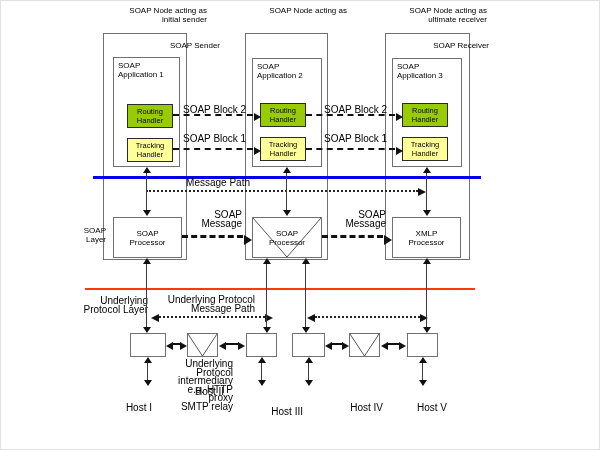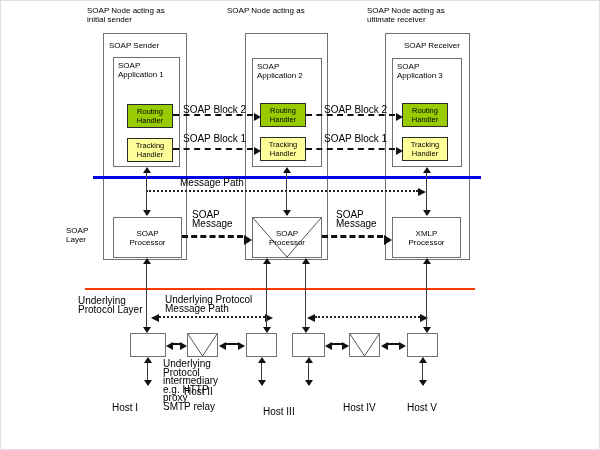--- a/index.html
+++ b/index.html
@@ -1,21 +1,21 @@
 <!DOCTYPE html>
 <html><head>
 <meta charset="utf-8">
 <style>
   html,body { margin:0; padding:0; background:#fff; }
   .stage {
     position:relative; width:600px; height:450px; overflow:hidden;
     background:#fff; box-shadow: inset 0 0 0 1px #e0e0e0;
     font-family:"Liberation Sans", sans-serif; color:#000;
   }
-  .lbl { position:absolute; font-size:8px; line-height:9px; text-align:left; white-space:nowrap; }
+  .lbl { position:absolute; font-size:8px; line-height:9px; text-align:right; white-space:nowrap; }
   .lbl.small { font-size:10px; line-height:8.5px; }
   .lbl.left { text-align:left; }
   .box { position:absolute; border:1px solid #707070; background:#fff; box-sizing:border-box; }
   .handler {
     position:absolute; width:46px; height:24px; border:1px solid #2a2a2a;
     box-sizing:border-box; text-align:center; font-size:7.5px; line-height:8.5px; padding-top:3px;
   }
   .pbox { display:flex; align-items:center; justify-content:center; text-align:center; font-size:8px; line-height:9px; }
   .pbox .ptxt { position:relative; z-index:2; }
   .hline { position:absolute; }
@@ -65,21 +65,21 @@
   </div>
   <div class="lbl" style="left:367px;top:6px;width:120px">
     <div>SOAP Node acting as</div>
     <div>ultimate receiver</div>
   </div>
 
   <div class="box" style="left:103px;top:33px;width:84px;height:227px"></div>
   <div class="box" style="left:245px;top:33px;width:83px;height:227px"></div>
   <div class="box" style="left:385px;top:33px;width:85px;height:227px"></div>
 
-  <div class="lbl" style="left:109px;top:41px;width:104px">
+  <div class="lbl" style="left:116px;top:41px;width:104px">
     <div>SOAP Sender</div>
     <div></div>
   </div>
   <div class="lbl" style="left:404px;top:41px;width:85px">
     <div>SOAP Receiver</div>
     <div></div>
   </div>
 
   <div class="box" style="left:113px;top:57px;width:67px;height:110px"></div>
   <div class="box" style="left:252px;top:58px;width:70px;height:109px"></div>

